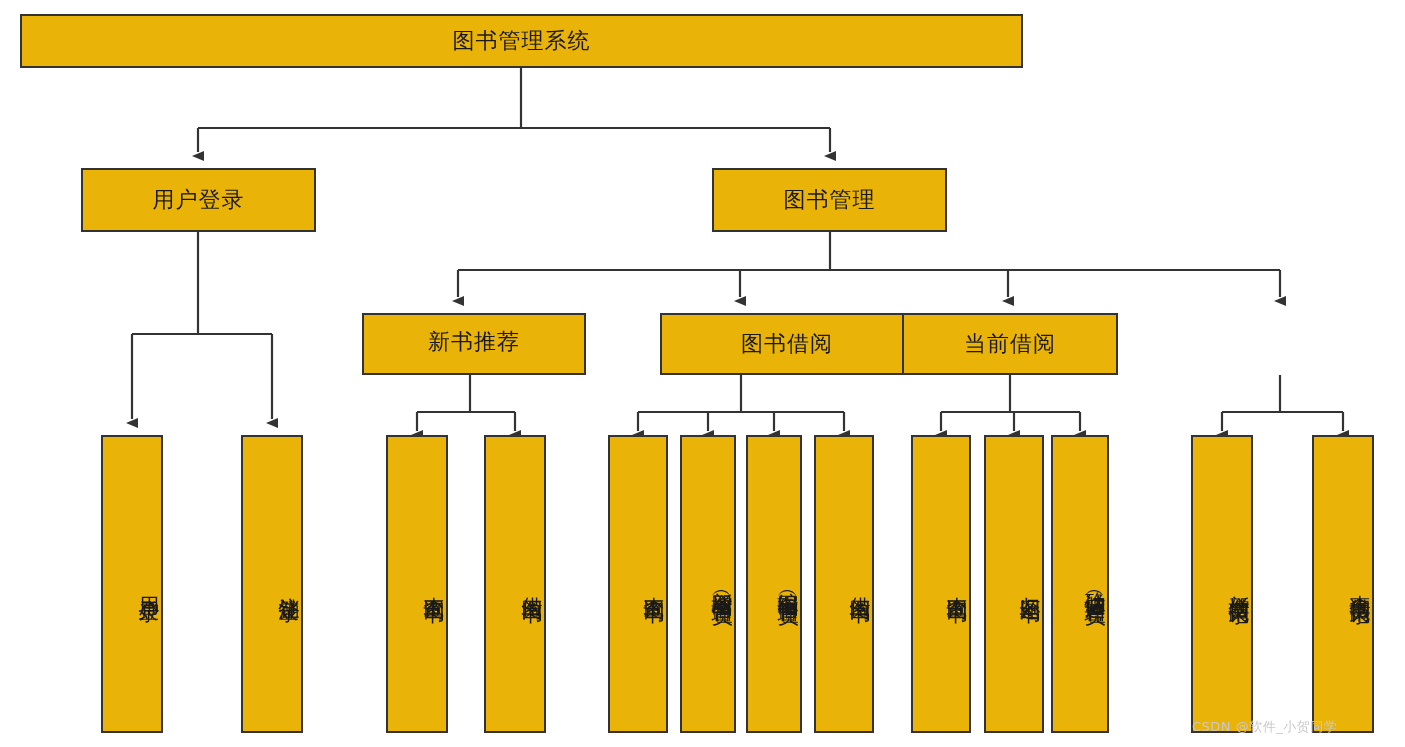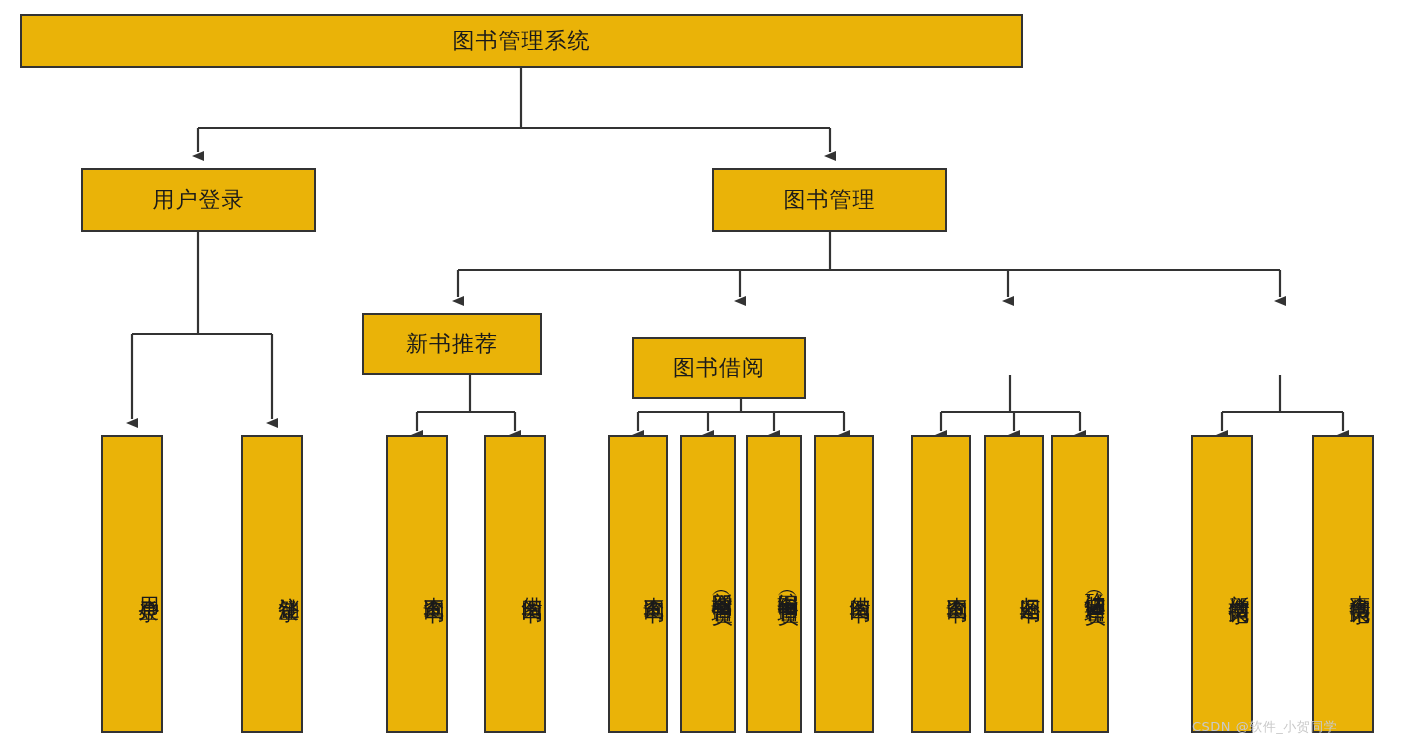--- a/index.html
+++ b/index.html
@@ -130,25 +130,28 @@
     <span class="label">图书管理系统</span>
   </div>
 
   <div class="node horiz" style="left: 81px; top: 168px; width: 235px; height: 64px;">
     <span class="label">用户登录</span>
   </div>
   <div class="node horiz" style="left: 712px; top: 168px; width: 235px; height: 64px;">
     <span class="label">图书管理</span>
   </div>
 
-  <div class="node horiz" style="left: 362px; top: 313px; width: 180px; height: 62px;">
+  <div class="node horiz" style="left: 362px; top: 313px; width: 224px; height: 62px; font-family: Liberation Mono, monospace;">
     <span class="label">新书推荐</span>
   </div>
-  <div class="node horiz" style="left: 632px; top: 313px; width: 174px; height: 62px; margin-top: 24px;">
+  <div class="node horiz" style="left: 660px; top: 313px; width: 254px; height: 62px;">
     <span class="label">图书借阅</span>
+  </div>
+  <div class="node horiz" style="left: 902px; top: 313px; width: 216px; height: 62px;">
+    <span class="label">当前借阅</span>
   </div>
 
   <div class="node vert" style="left: 101px; top: 435px; width: 62px; height: 298px;">
     <span class="label">用户登录</span>
   </div>
   <div class="node vert" style="left: 241px; top: 435px; width: 62px; height: 298px;">
     <span class="label">注销登录</span>
   </div>
   <div class="node vert" style="left: 386px; top: 435px; width: 62px; height: 298px;">
     <span class="label">查询图书</span>

